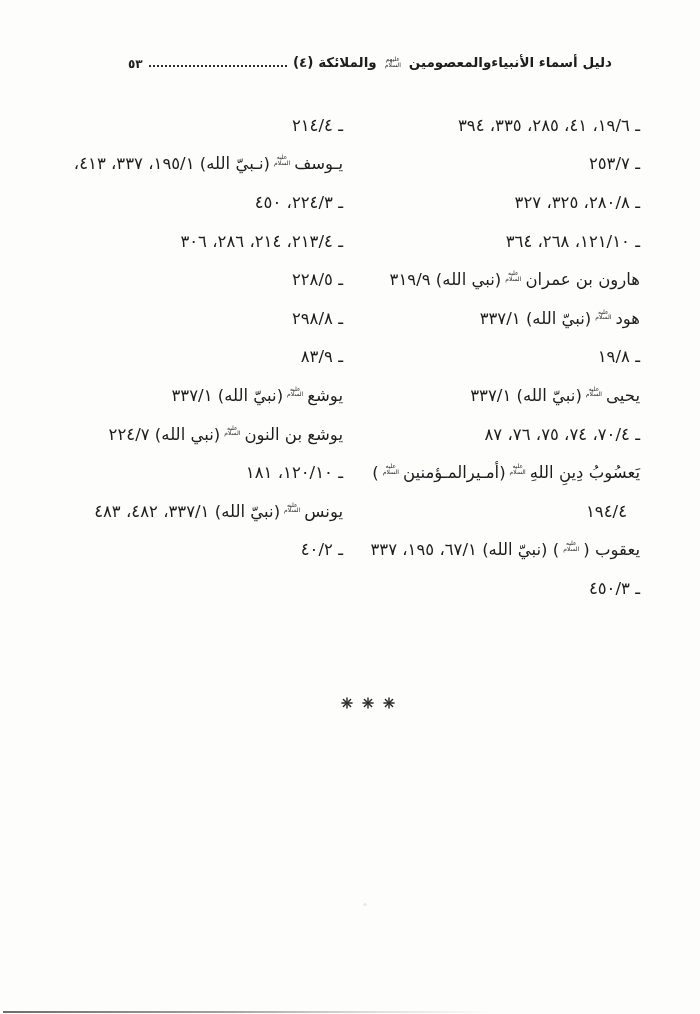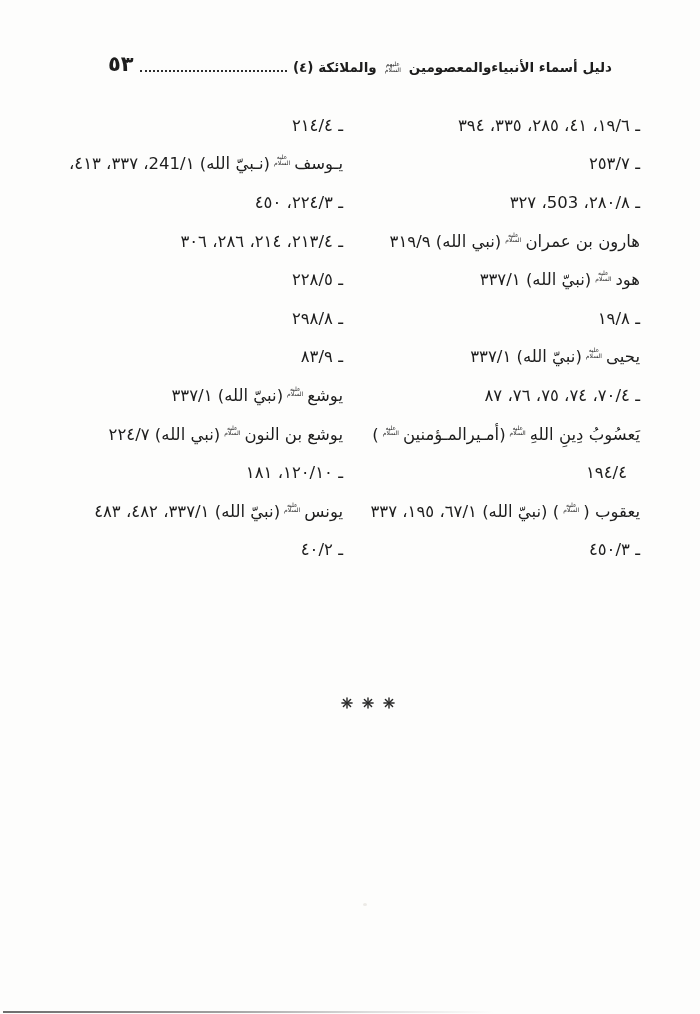--- a/index.html
+++ b/index.html
@@ -24,21 +24,21 @@
     display:flex; align-items:flex-end; gap:6px;
     font-size:13.5px; font-weight:700;
     white-space:nowrap;
   }
   .title{display:inline-flex; align-items:center; gap:4px; white-space:nowrap;}
   .leader{
     flex:1 1 auto; min-width:18px;
     border-bottom:2px dotted #2e2e2e;
     margin-bottom:4px;
   }
-  .pagenum{font-size:21px; font-weight:700; letter-spacing:1px;}
+  .pagenum{font-size:12px; font-weight:700; letter-spacing:1px;margin-left:20px;}
   
   .hon{
     display:inline-flex; flex-direction:column; align-items:center;
     font-size:6px; line-height:5.5px; font-weight:400;
     margin:0 4px; transform:translateY(-4px);
     color:#2a2a2a; white-space:nowrap;
   }
   .hon span{display:block;}
   
   .columns{
@@ -93,21 +93,24 @@
 
   <div class="columns">
     <div class="col" id="col-right">
         <div class="line">
           <span class="txt">ـ ١٩/٦، ٤١، ٢٨٥، ٣٣٥، ٣٩٤</span>
         </div>
         <div class="line">
           <span class="txt">ـ ٢٥٣/٧</span>
         </div>
         <div class="line">
-          <span class="txt">ـ ٢٨٠/٨، 503، ٣٢٧</span>
+          <span class="txt">ـ ٢٨٠/٨، ٣٢٥، ٣٢٧</span>
+        </div>
+        <div class="line">
+          <span class="txt">ـ ١٢١/١٠، ٢٦٨، ٣٦٤</span>
         </div>
         <div class="line">
           <span class="txt">هارون بن عمران</span>
           <span class="hon">
             <span>عليه</span>
             <span>السلام</span>
           </span>
           <span class="txt">(نبي الله) ٣١٩/٩</span>
         </div>
         <div class="line">
@@ -163,21 +166,21 @@
     <div class="col" id="col-left">
         <div class="line">
           <span class="txt">ـ ٢١٤/٤</span>
         </div>
         <div class="line">
           <span class="txt">يـوسف</span>
           <span class="hon">
             <span>عليه</span>
             <span>السلام</span>
           </span>
-          <span class="txt">(نـبيّ الله) 241/١، ٣٣٧، ٤١٣،</span>
+          <span class="txt">(نـبيّ الله) ١٩٥/١، ٣٣٧، ٤١٣،</span>
         </div>
         <div class="line">
           <span class="txt">ـ ٢٢٤/٣، ٤٥٠</span>
         </div>
         <div class="line">
           <span class="txt">ـ ٢١٣/٤، ٢١٤، ٢٨٦، ٣٠٦</span>
         </div>
         <div class="line">
           <span class="txt">ـ ٢٢٨/٥</span>
         </div>

